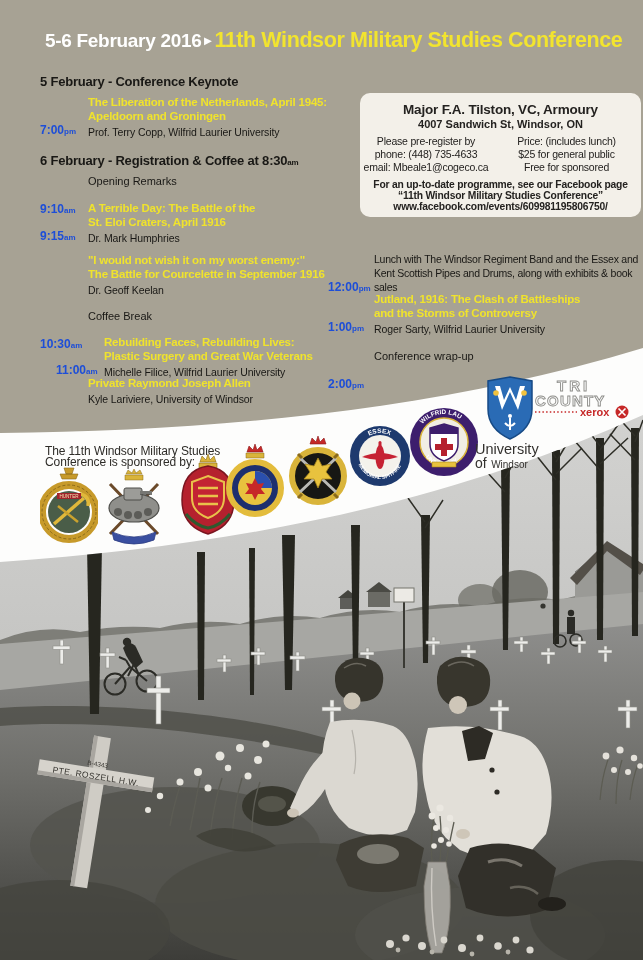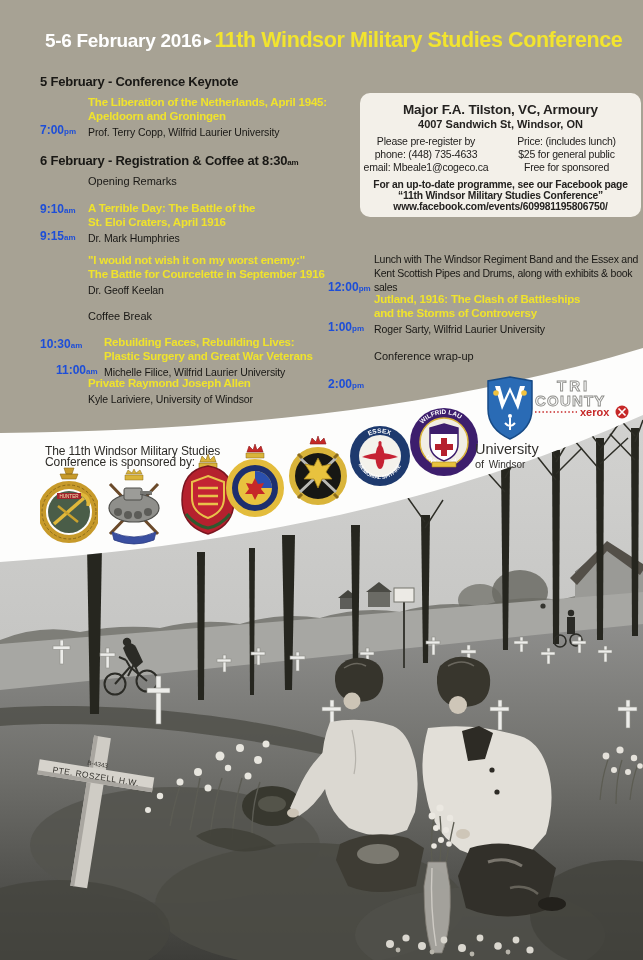--- a/index.html
+++ b/index.html
@@ -32,21 +32,21 @@
   .venue .vaddr{font-weight:bold;font-size:11px;margin-top:1px;}
   .vrow{display:flex;margin-top:5px;font-size:10.5px;line-height:13px;letter-spacing:-0.2px;}
   .vrow .c1{width:47%;}
   .vrow .c2{width:53%;}
   .vfb{font-weight:bold;font-size:10.3px;line-height:10.8px;margin-top:6px;letter-spacing:-0.2px;}
 
   
   .sponsor-text{left:45px;top:446px;font-size:12px;line-height:10.5px;color:#2e2c28;letter-spacing:-0.1px;}
   .uwtxt{left:475px;top:442px;width:80px;text-align:left;color:#33312e;line-height:14px;}
   .uwtxt .l1{font-size:14.5px;}
-  .uwtxt .of{font-size:11px;margin-top:27px;}
+  .uwtxt .of{font-size:14px;margin-top:27px;}
   .uwtxt .l2{font-size:10px;}
 </style>
 </head>
 <body>
 
 <div class="poster">
 
   <svg class="abs" style="left:0;top:0" width="643" height="960" viewBox="0 0 643 960">
     <defs>
       <linearGradient id="sky" x1="0" y1="0" x2="0" y2="1">

